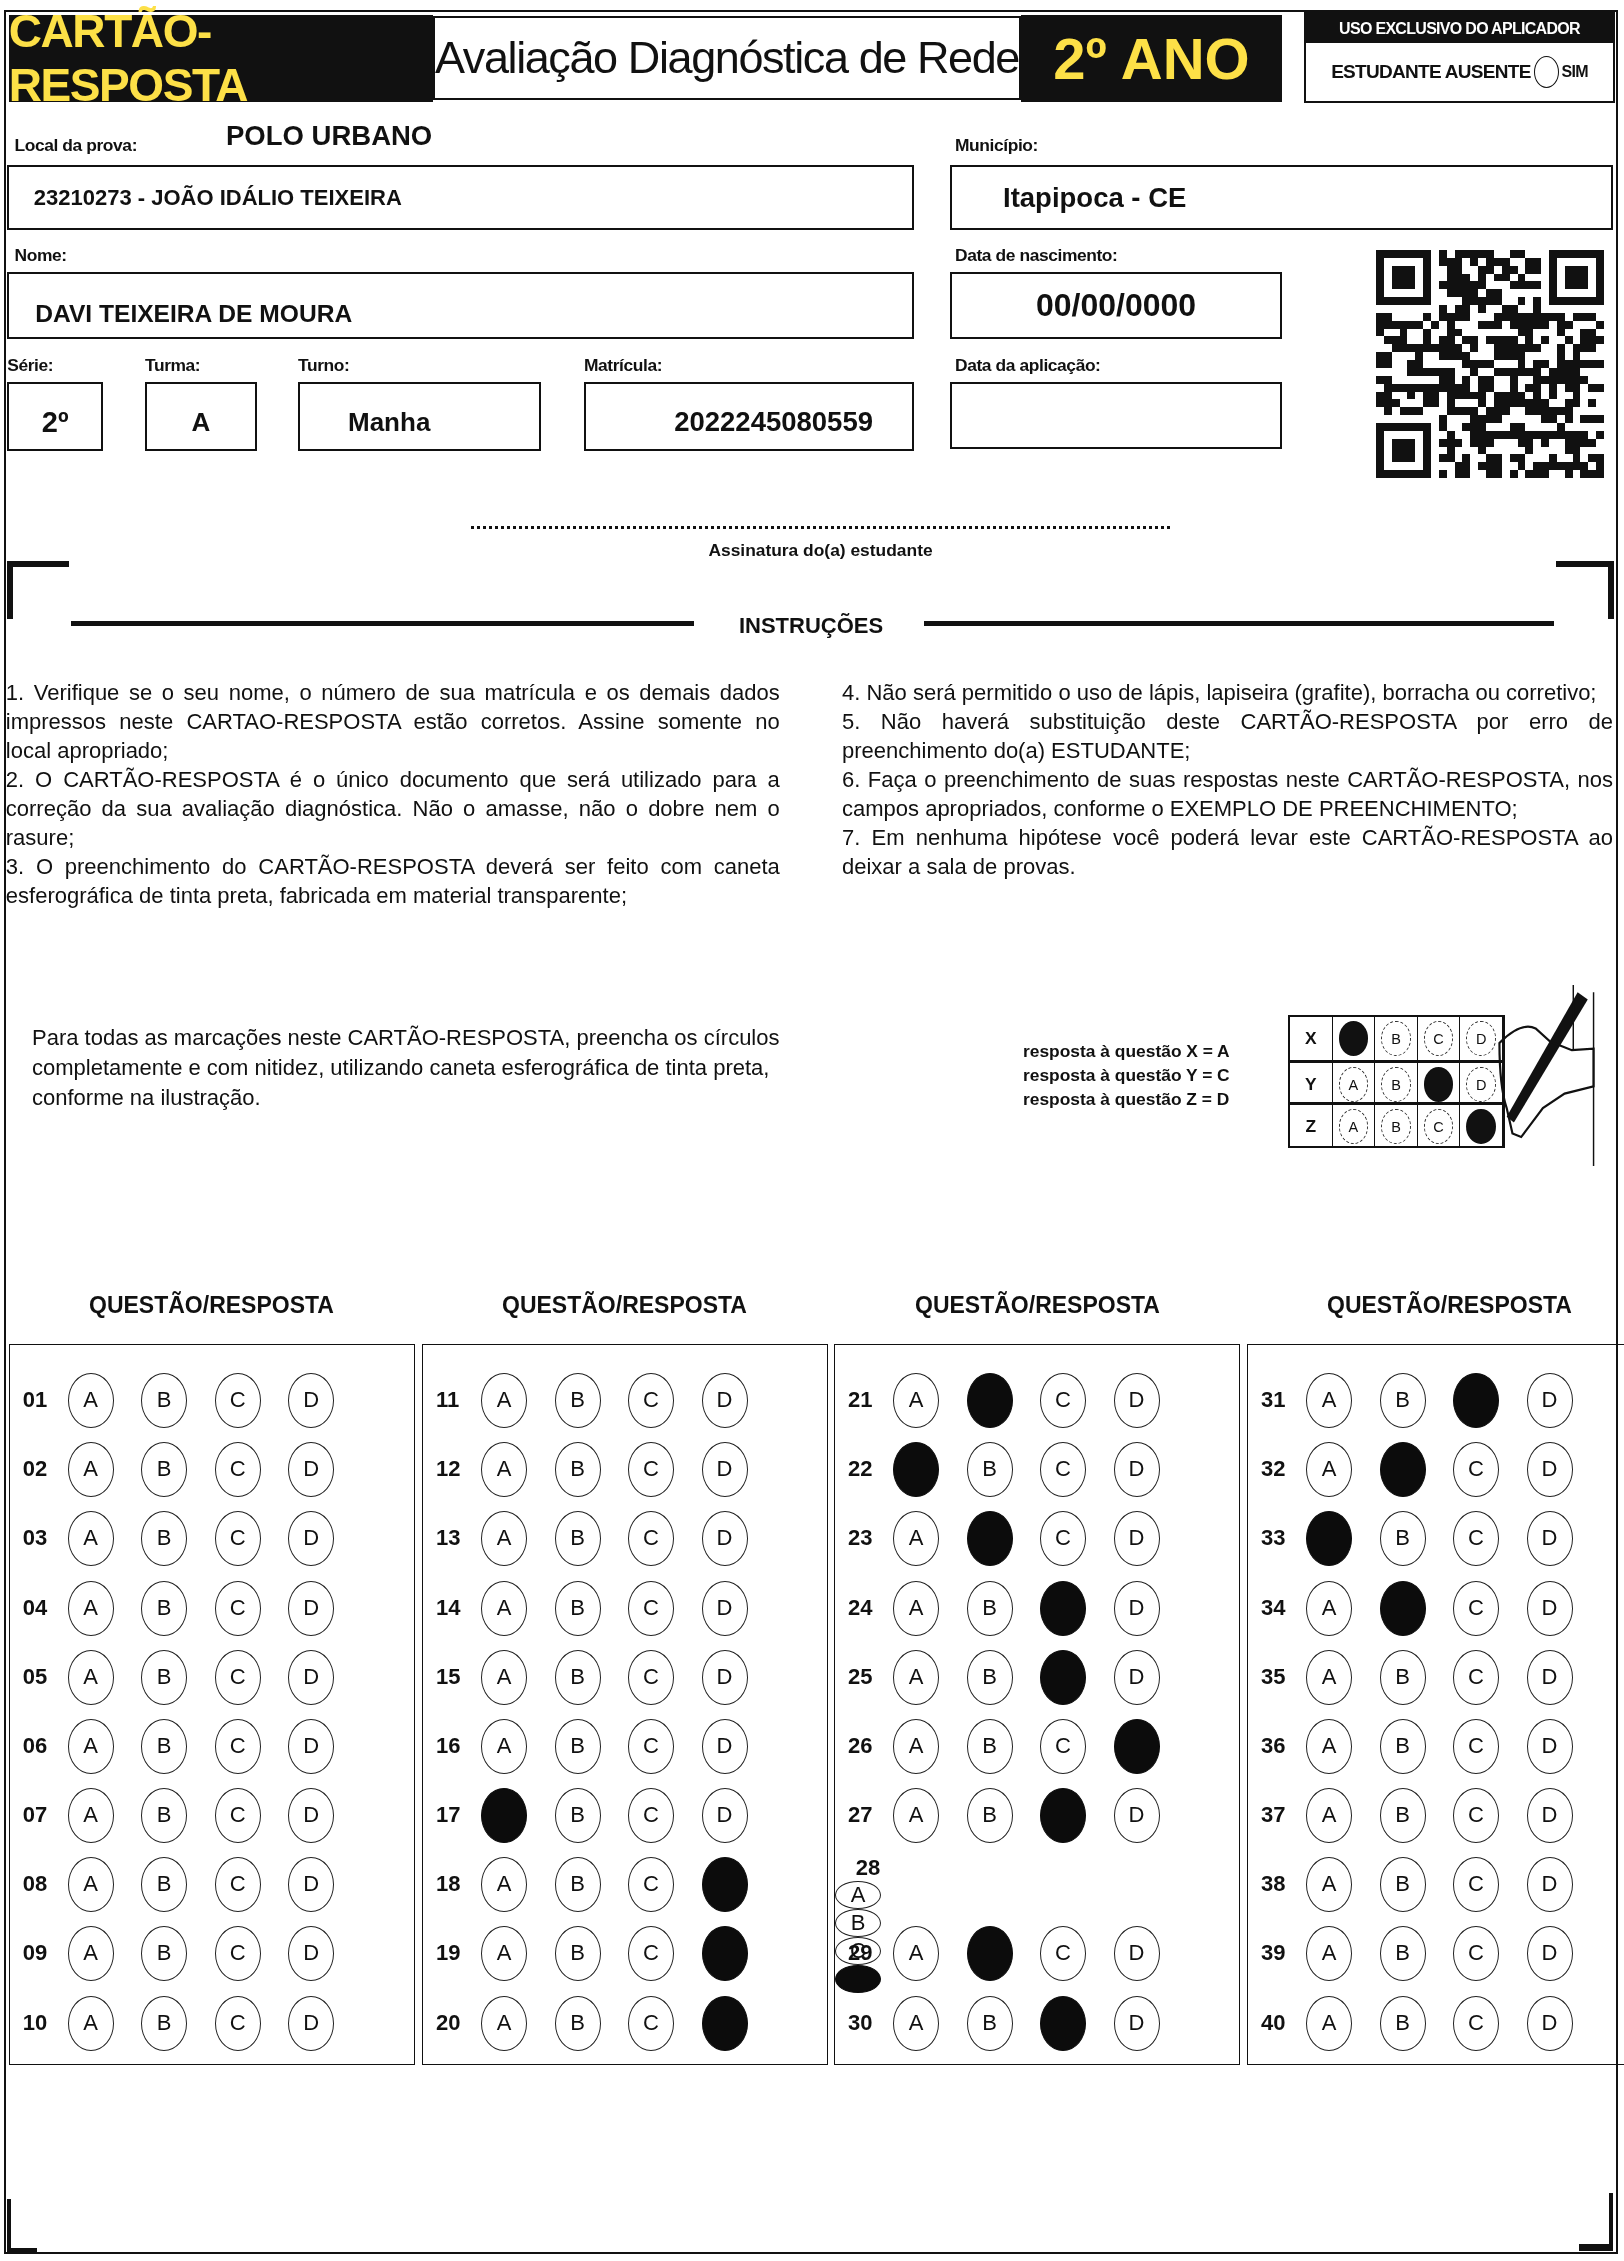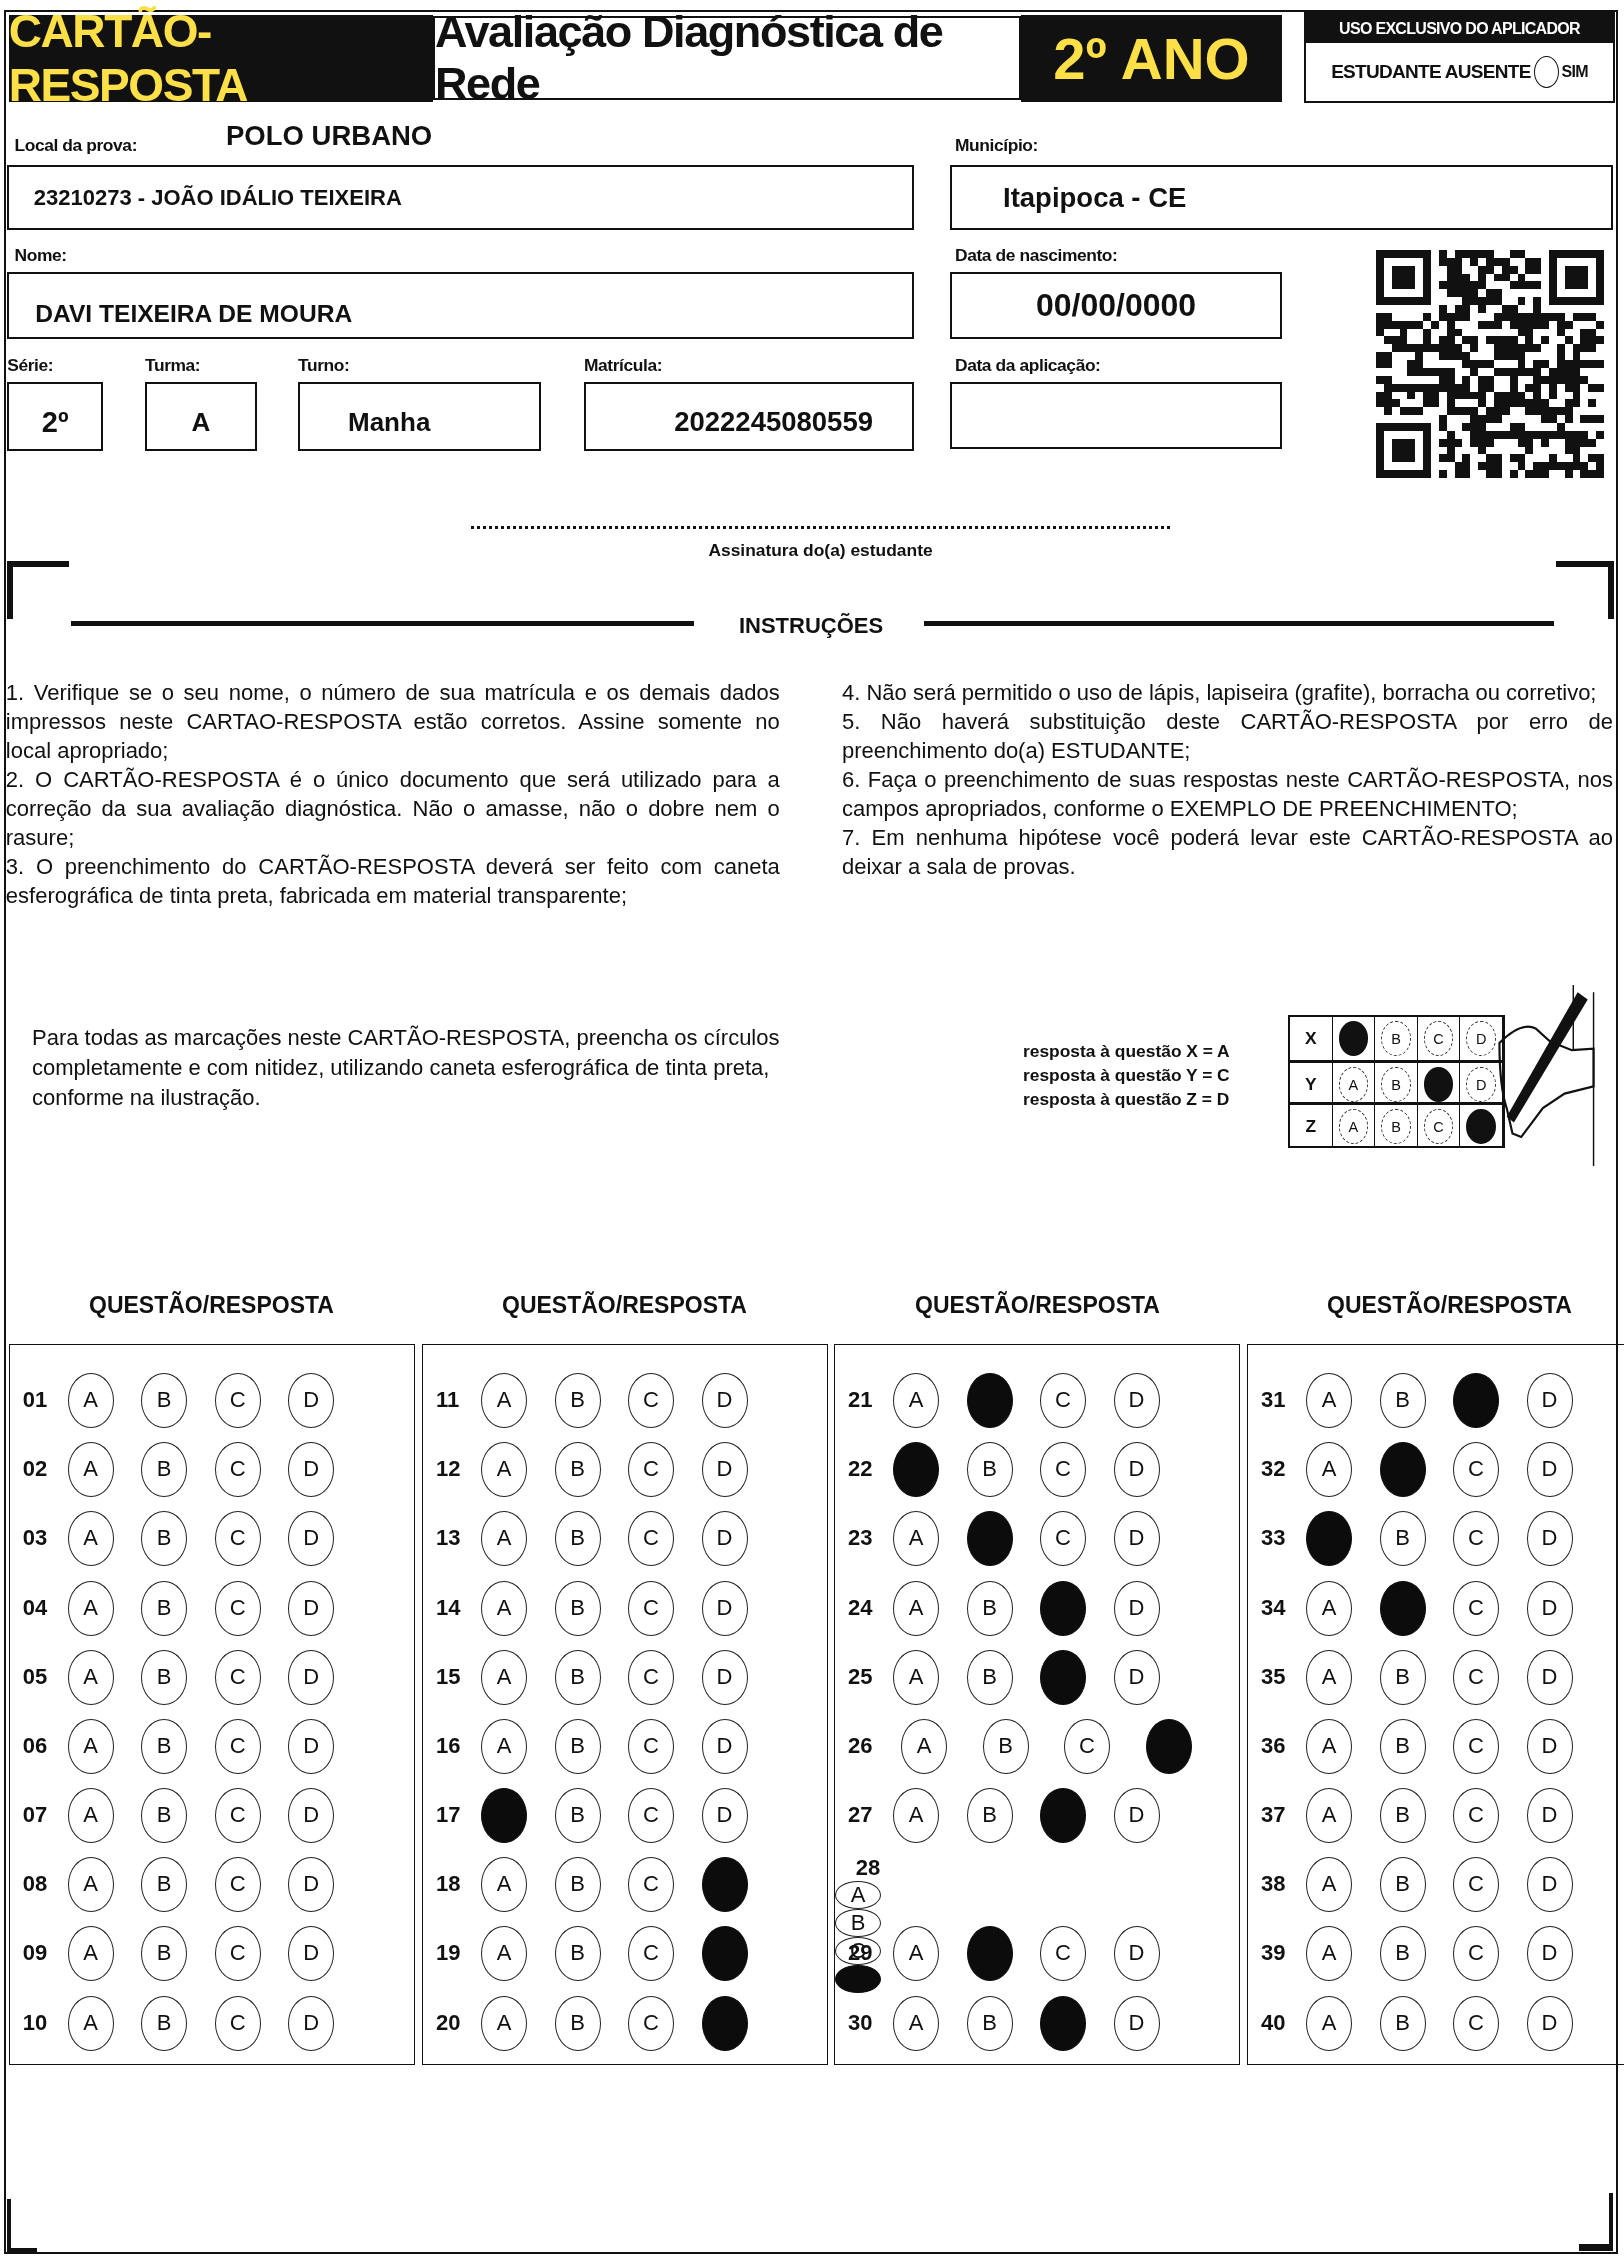--- a/index.html
+++ b/index.html
@@ -3,21 +3,21 @@
 <meta charset="utf-8">
 <style>
   html, body { margin:0; padding:0; background:#fff; }
   body { width:1625px; height:2261px; position:relative; overflow:hidden;
          font-family:"Liberation Sans", sans-serif; color:#111; }
   .abs { position:absolute; }
   .page-frame { left:4.3px; top:10px; width:1614px; height:2244px; border:2.2px solid #111; box-sizing:border-box; }
   .black-band { background:#111; color:#fde047; display:flex; align-items:center; justify-content:center; font-weight:bold; }
   .title-main { left:8.7px; top:14.5px; width:424px; height:87px; font-size:46px; letter-spacing:-1.4px; transform-origin:center; }
   .title-eval { left:433px; top:16px; width:588px; height:84px; border:2.2px solid #111; box-sizing:border-box; background:#fff;
-                display:flex; align-items:center; justify-content:center; font-weight:bold; font-size:45px; letter-spacing:-1.4px; }
+                display:flex; align-items:center; justify-content:center; font-weight:normal; font-size:45px; letter-spacing:-1.4px; }
   .title-year { left:1021px; top:14.5px; width:261px; height:87px; font-size:58px; }
   .applicator { left:1304px; top:11.6px; width:311px; height:91px; border:2.2px solid #111; box-sizing:border-box; }
   .applicator .head { background:#111; color:#fff; font-weight:bold; font-size:16px; text-align:center; height:29px; line-height:29px; letter-spacing:-0.7px; }
   .applicator .body { display:flex; align-items:center; justify-content:center; height:58px; font-weight:bold; font-size:19px; letter-spacing:-0.7px; gap:2.9px; }
   .bubble-small { width:23px; height:30px; border:1.4px solid #111; border-radius:50%; display:inline-block; }
   .lbl { font-weight:bold; font-size:17.4px; letter-spacing:-0.4px; }
   .field { border:2.2px solid #111; box-sizing:border-box; display:flex; align-items:center; font-weight:bold; }
   .qr { left:1376px; top:250px; width:228px; height:228px; }
   .sig-line { left:471px; top:526px; width:699px; border-top:3.6px dotted #111; }
   .sig-label { left:471px; top:540px; width:699px; text-align:center; font-size:17.4px; font-weight:bold; }
@@ -754,21 +754,21 @@
         <div class="opt filled">C</div>
         <div class="opt">D</div>
       </div>
       <div class="q-row" style="top: 303px;">
         <div class="q-num">25</div>
         <div class="opt">A</div>
         <div class="opt">B</div>
         <div class="opt filled">C</div>
         <div class="opt">D</div>
       </div>
-      <div class="q-row" style="top: 372px; gap: 8px;">
+      <div class="q-row" style="top: 372px;">
         <div class="q-num">26</div>
         <div class="opt">A</div>
         <div class="opt">B</div>
         <div class="opt">C</div>
         <div class="opt filled">D</div>
       </div>
       <div class="q-row" style="top: 441px;">
         <div class="q-num">27</div>
         <div class="opt">A</div>
         <div class="opt">B</div>

